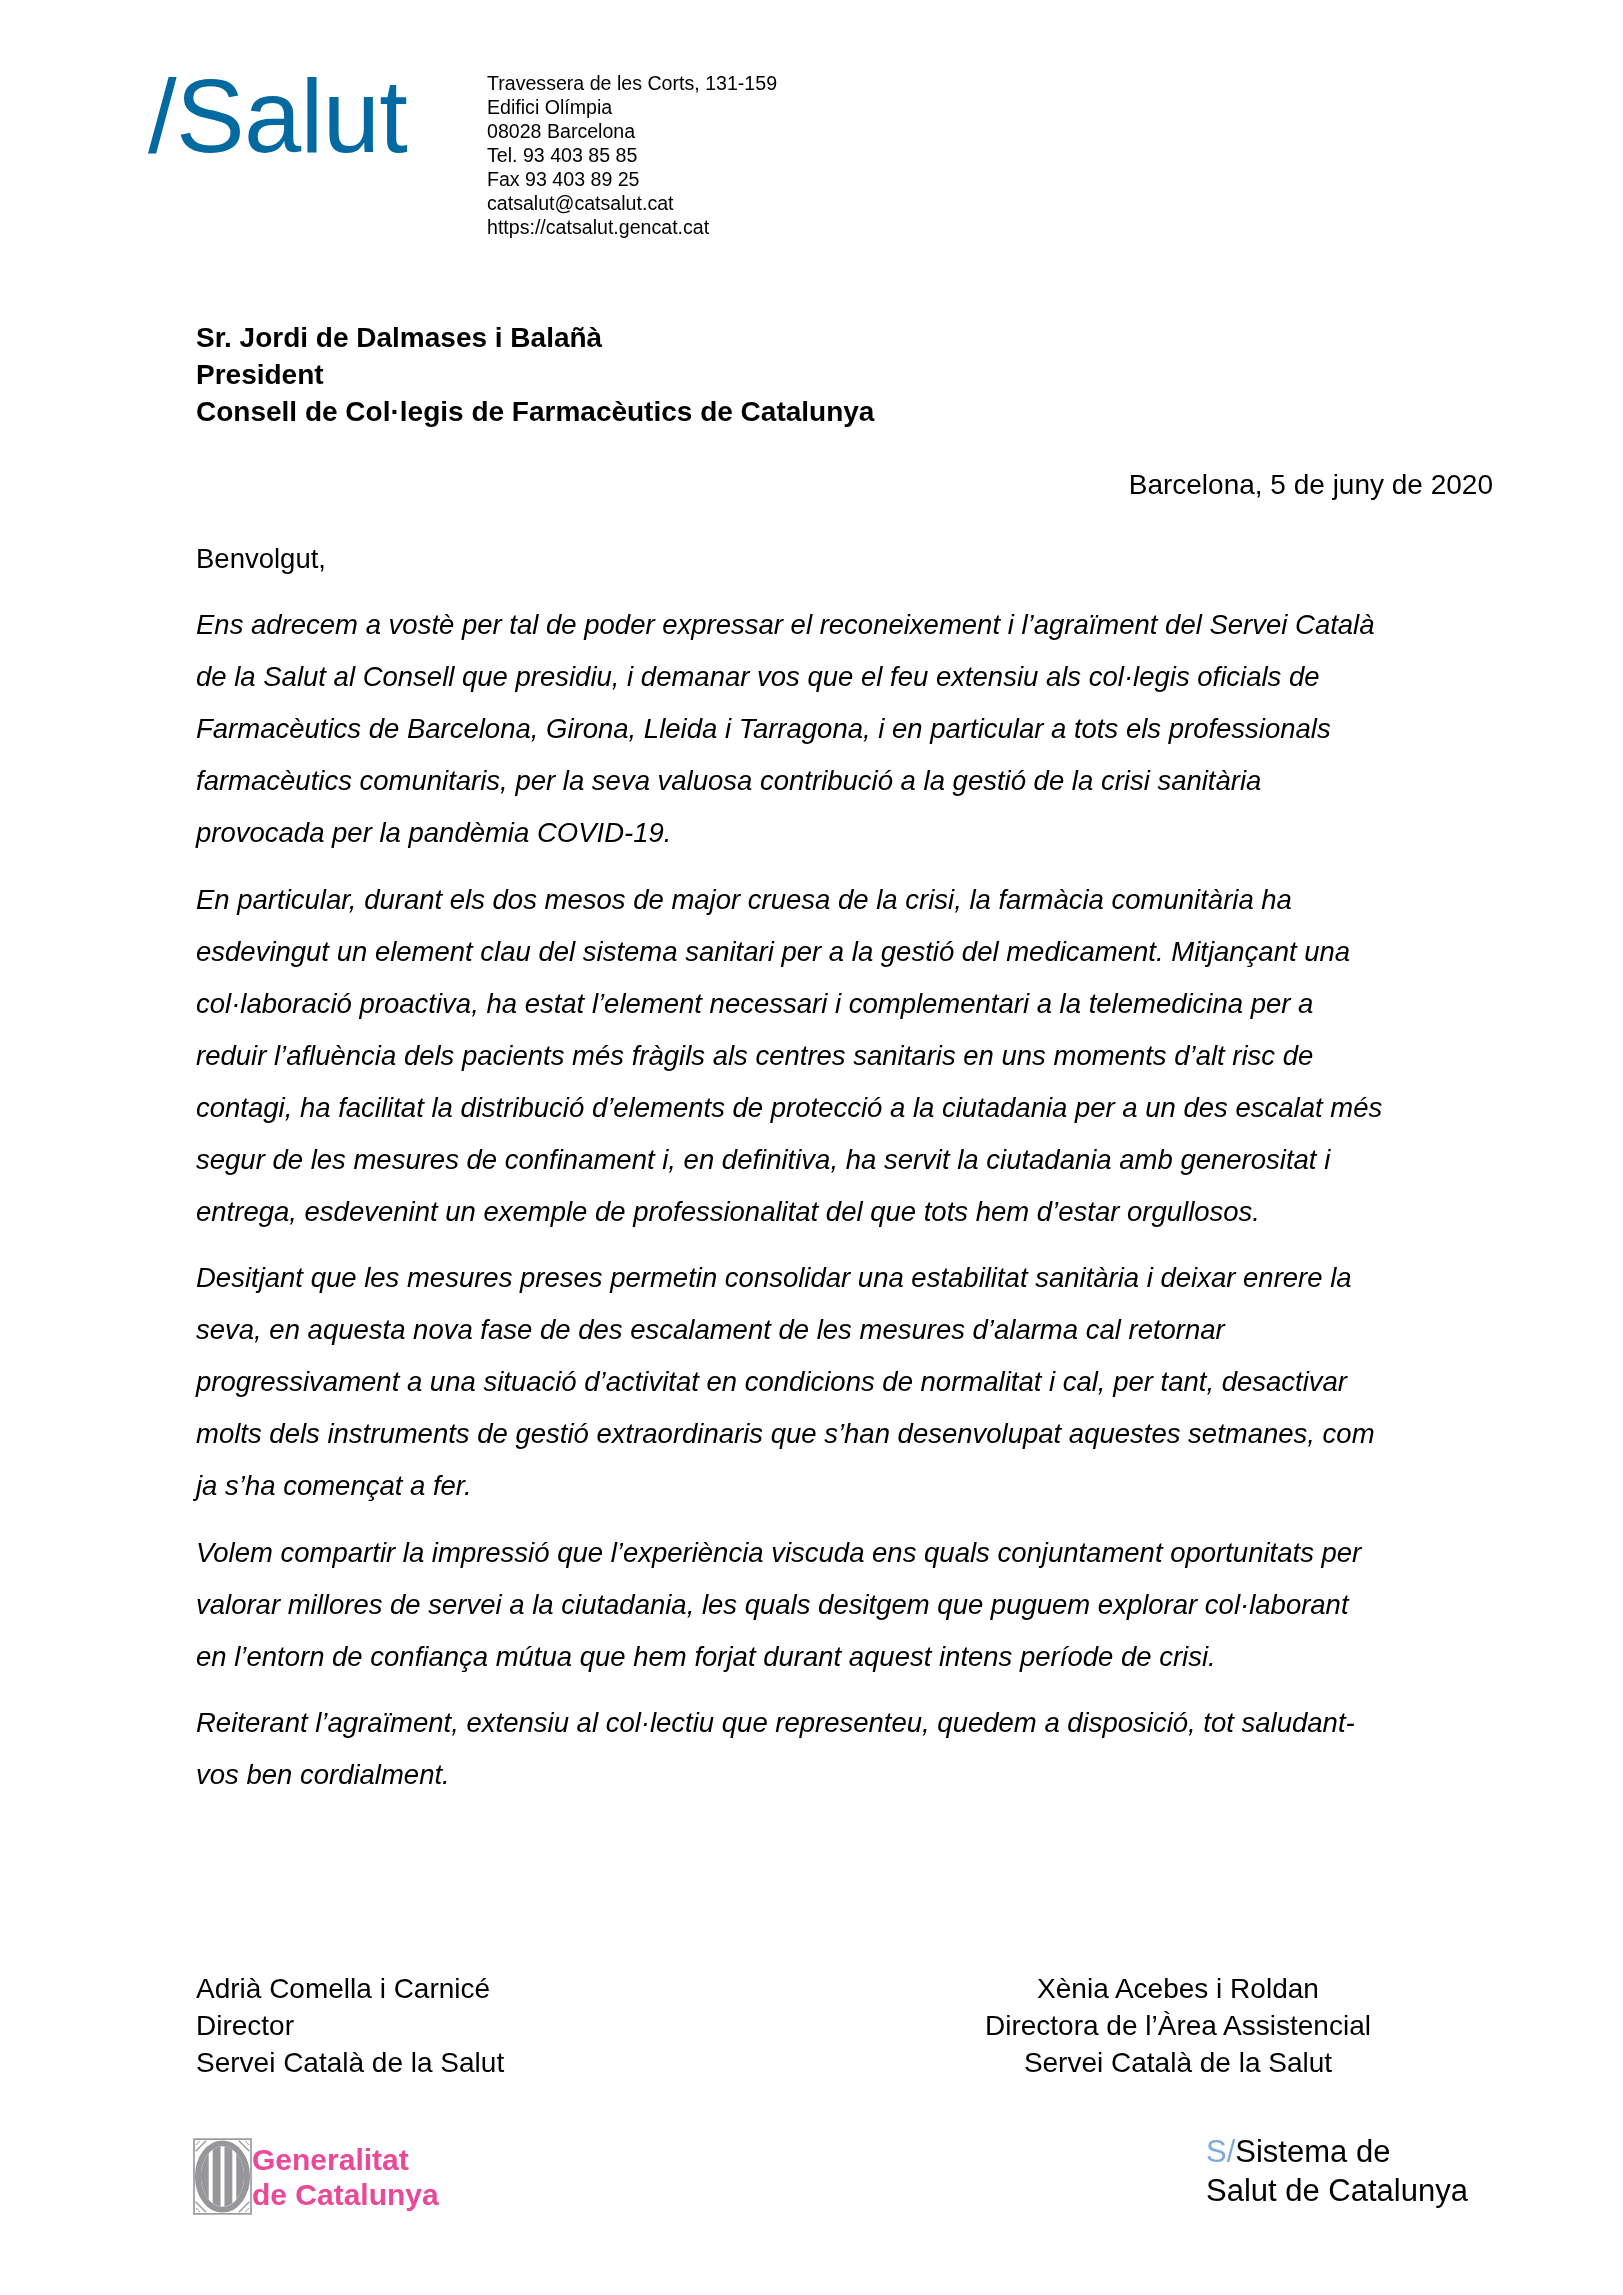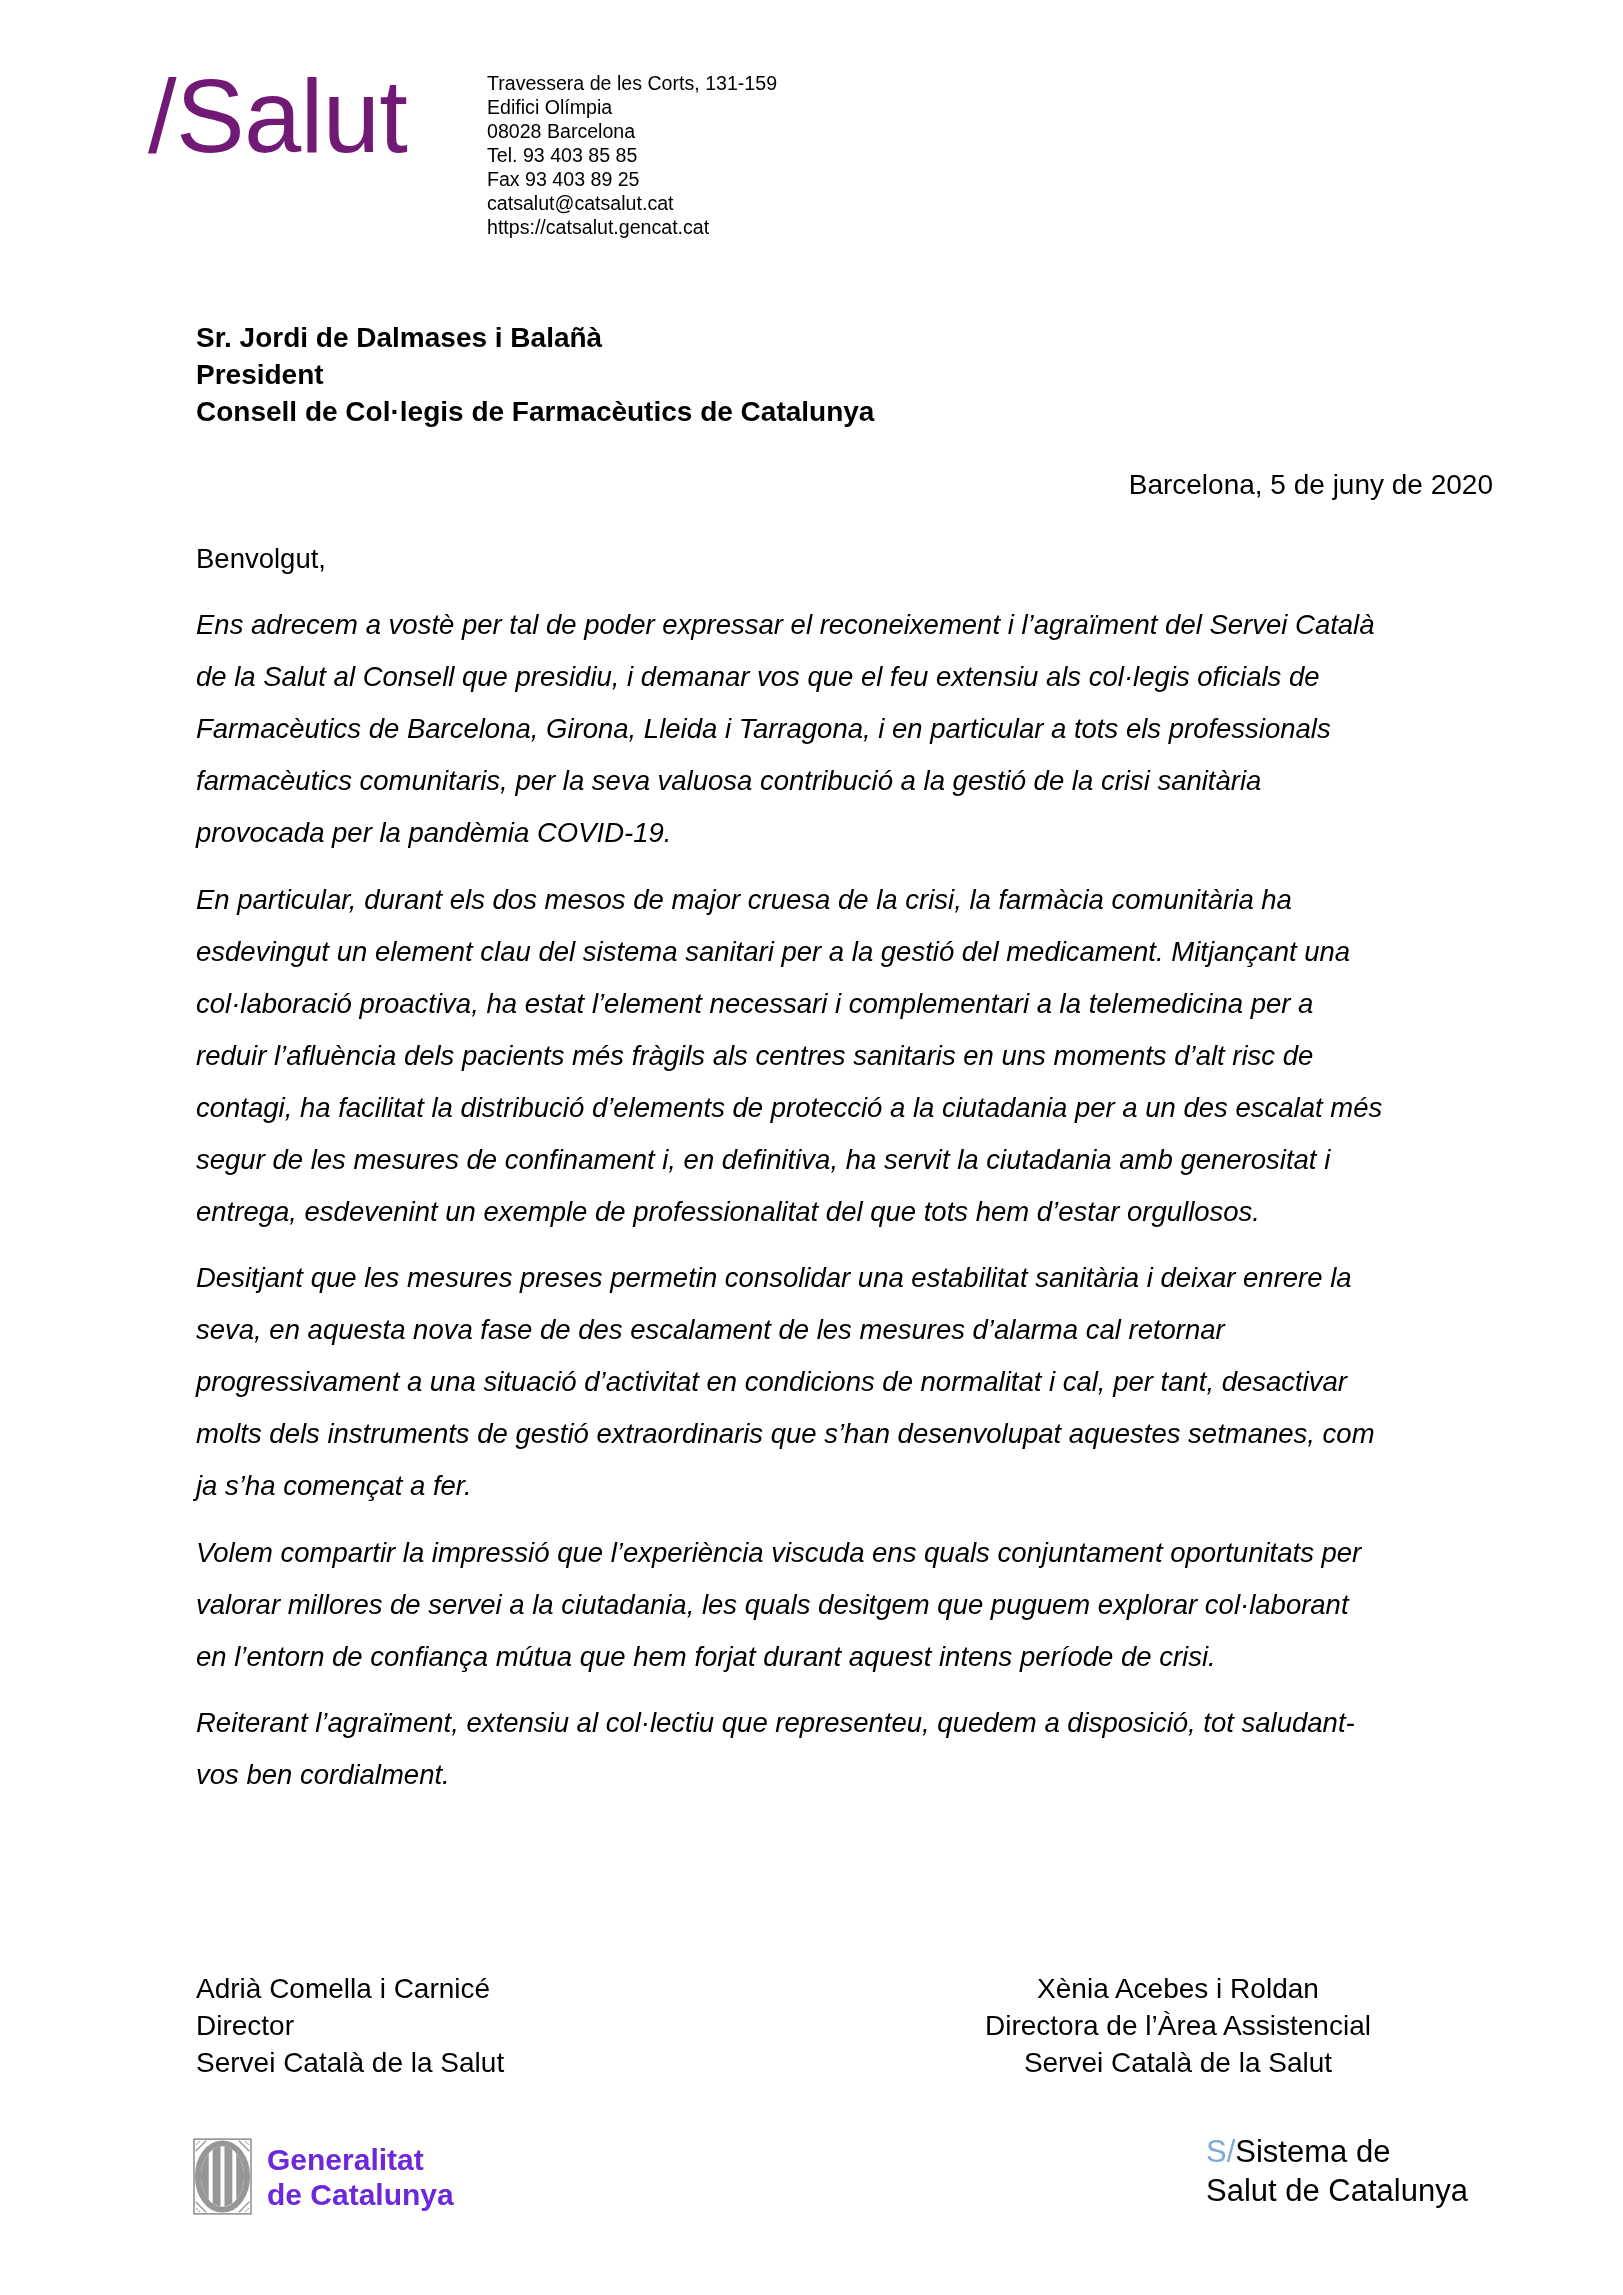--- a/index.html
+++ b/index.html
@@ -8,21 +8,21 @@
     width:1623px;
     height:2295px;
     background:#ffffff;
     font-family:"Liberation Sans","DejaVu Sans",sans-serif;
     color:#000000;
     overflow:hidden;
   }
   
   .logo{
     position:absolute;left:148px;top:65px;
-    font-size:103px;line-height:1;color:#701a75;letter-spacing:-0.7px;
+    font-size:103px;line-height:1;color:#0369a1;letter-spacing:-0.7px;
   }
   .address{
     position:absolute;left:487px;top:71px;
     font-size:19.6px;line-height:24px;
   }
   
   .recipient{
     position:absolute;left:196px;top:319px;
     font-size:28px;line-height:37px;font-weight:bold;
   }
@@ -42,22 +42,22 @@
   
   .signature{
     position:absolute;top:1970px;
     font-size:28px;line-height:37px;
   }
   .signature.left{left:196px;}
   .signature.right{left:985px;text-align:center;}
   
   .gencat-shield{position:absolute;left:193px;top:2138px;width:59px;height:77px;}
   .gencat-text{
-    position:absolute;left:267px;top:2142px;
-    font-size:30px;line-height:35px;font-weight:bold;color:#6d28d9;
+    position:absolute;left:252px;top:2142px;
+    font-size:30px;line-height:35px;font-weight:bold;color:#ec4899;
   }
   .sistema{
     position:absolute;left:1206px;top:2132px;
     font-size:31px;line-height:39px;
   }
   .sistema .s-blue{color:#7ea9db;}
 </style>
 </head>
 <body>
 

